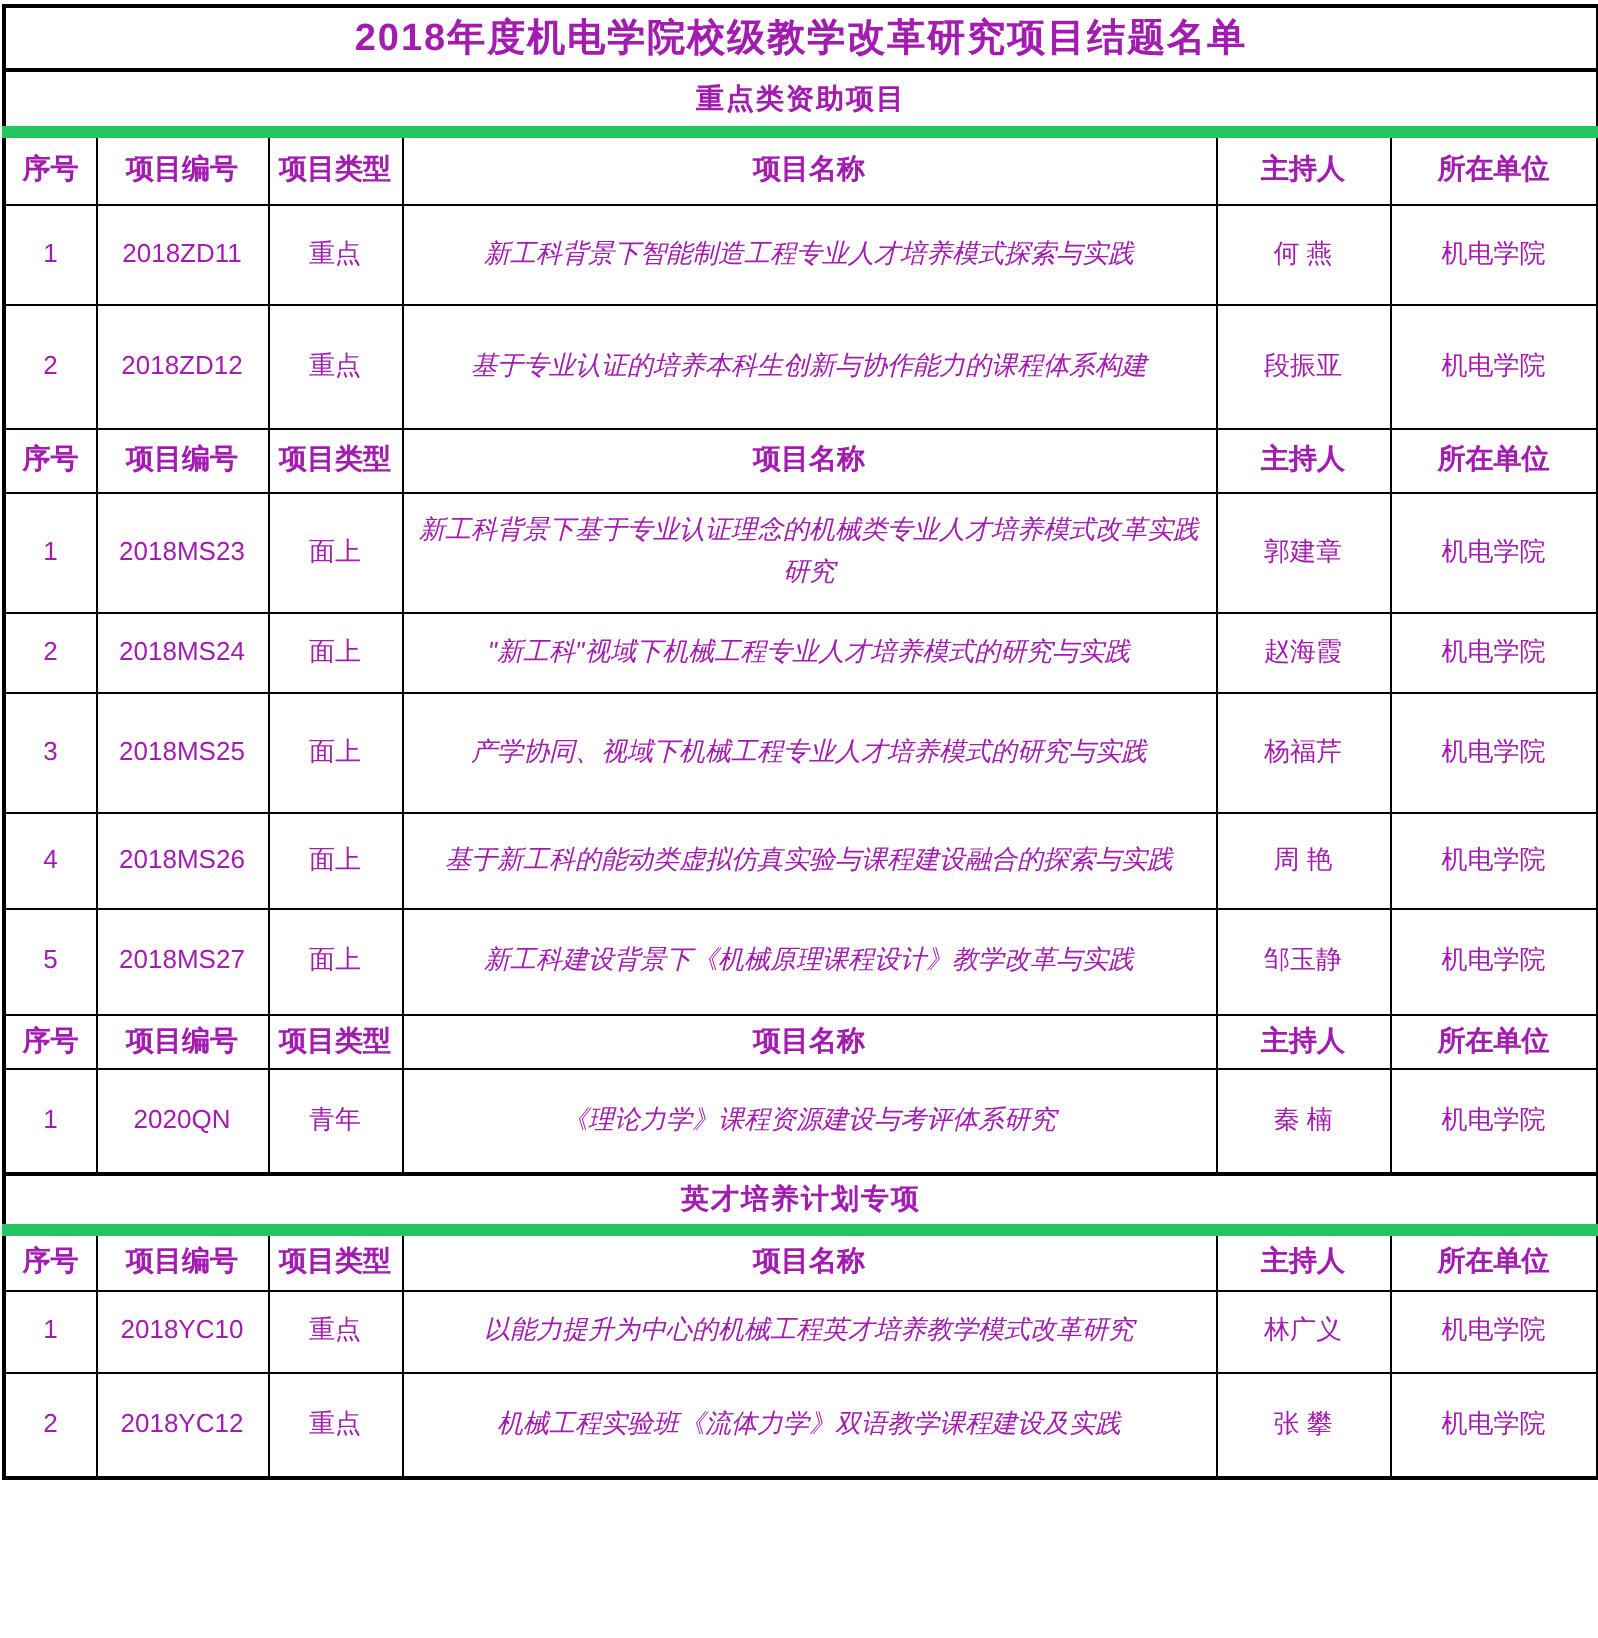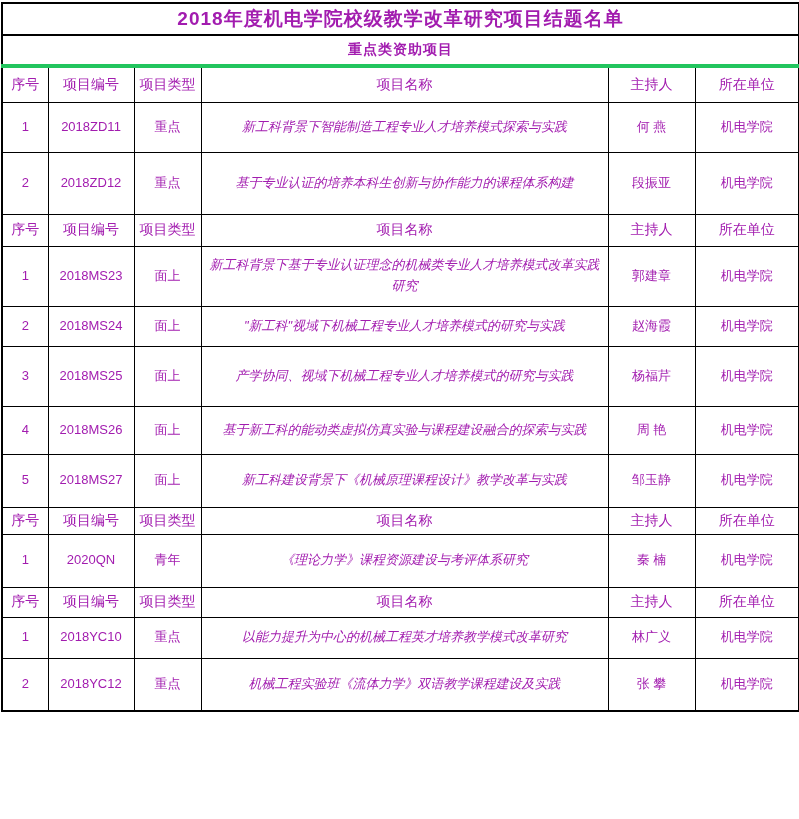--- a/index.html
+++ b/index.html
@@ -36,25 +36,25 @@
     font-size: 19px;
     font-weight: bold;
     letter-spacing: 1px;
     border-bottom: 2px solid #000000;
   }
   tr.section-row td {
     font-size: 14px;
     font-weight: bold;
     letter-spacing: 1px;
     border-top: 2px solid #000000;
-    border-bottom: 4px solid #22c55e;
+    border-bottom: 6px solid #22c55e;
   }
   tr.header-row th {
     font-size: 14px;
-    font-weight: normal;
+    font-weight: bold;
   }
   tr.data-row td {
     font-size: 13px;
     font-weight: normal;
     line-height: 1.6;
   }
   td.cell-project-name {
     padding: 2px 10px;
     font-style: italic;
   }
@@ -160,20 +160,23 @@
           <th>所在单位</th>
         </tr>
         <tr class="data-row" style="height: 53px;">
           <td class="cell-seq">1</td>
           <td class="cell-project-id">2020QN</td>
           <td class="cell-project-type">青年</td>
           <td class="cell-project-name">《理论力学》课程资源建设与考评体系研究</td>
           <td class="cell-leader">秦 楠</td>
           <td class="cell-unit">机电学院</td>
         </tr>
+        <tr class="section-row" style="height: 28px;">
+          <td colspan="6">英才培养计划专项</td>
+        </tr>
         <tr class="header-row" style="height: 30px;">
           <th>序号</th>
           <th>项目编号</th>
           <th>项目类型</th>
           <th>项目名称</th>
           <th>主持人</th>
           <th>所在单位</th>
         </tr>
         <tr class="data-row" style="height: 41px;">
           <td class="cell-seq">1</td>

